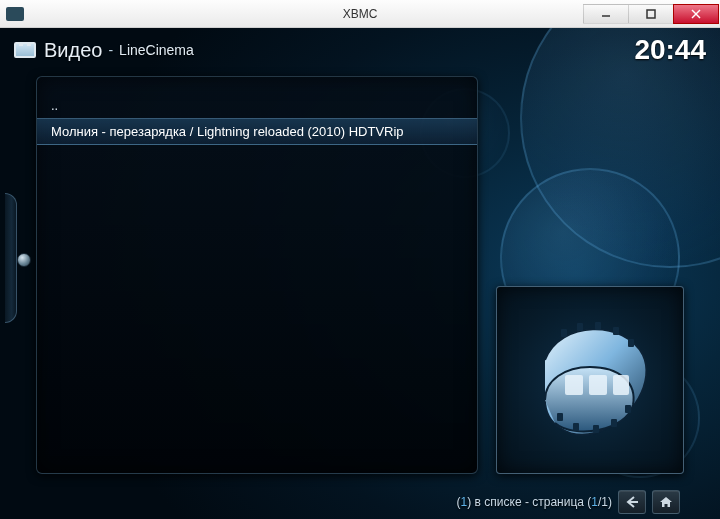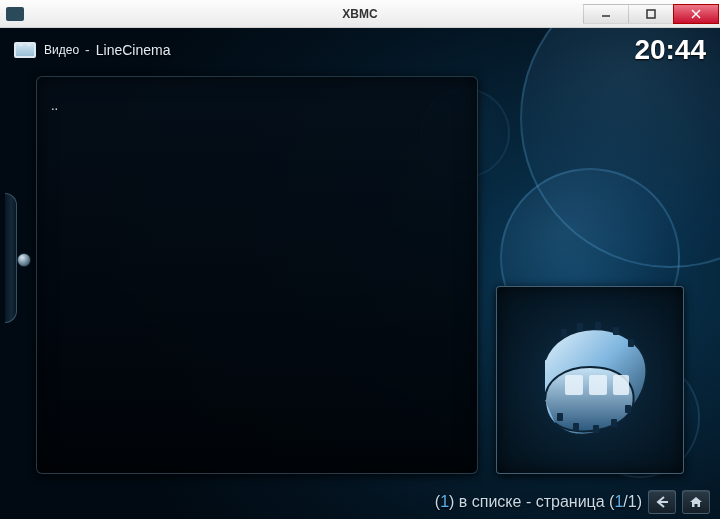--- a/index.html
+++ b/index.html
@@ -24,21 +24,20 @@
     margin-left: 6px;
     background: #2a4a5a;
     border-radius: 2px;
     display: flex; align-items: center; justify-content: center;
     color: #cde; font-size: 6px; font-weight: bold;
   }
   .titlebar-title {
     position: absolute; left: 0; right: 0;
     text-align: center;
     pointer-events: none;
-    font-weight: bold;
   }
   .win-controls {
     display: flex; height: 20px;
     margin-left: auto; margin-right: 1px;
   }
   .win-btn {
     width: 46px; height: 20px;
     display: flex; align-items: center; justify-content: center;
     border: 1px solid rgba(0,0,0,0.15);
     background: linear-gradient(#fafafa,#e0e0e0);
@@ -76,21 +75,21 @@
     border: 2px solid #dfe9f0; border-radius: 2px;
     position: relative; margin-right: 8px;
     background: linear-gradient(#cfe4f2,#9bbfd6);
   }
   .header-icon::before, .header-icon::after {
     content:""; position:absolute; top:-2px; width:4px; height:4px;
     background:#dfe9f0;
   }
   .header-icon::before { left:3px; }
   .header-icon::after { right:3px; }
-  .crumb-main { font-size: 12px; font-weight: 500; }
+  .crumb-main { font-size: 20px; font-weight: 500; }
   .crumb-sep  { color:#bcd2e2; margin:0 6px; font-size:14px; }
   .crumb-sub  { font-size: 14px; color:#e0ebf3;text-align:right; }
   .clock { margin-left: auto; font-size: 28px; font-weight: bold; color:#fff; }
 
   .list-panel {
     position: absolute;
     left: 36px; top: 48px;
     width: 442px; height: 398px;
     background: linear-gradient(rgba(5,15,25,0.9), rgba(0,4,8,0.95));
     border-radius: 6px;
@@ -131,26 +130,26 @@
     right: 36px; top: 258px;
     width: 188px; height: 188px;
     border-radius: 4px;
     border: 1px solid rgba(120,160,190,0.55);
     background: radial-gradient(ellipse at 50% 50%, #0e2f48 0%, #071b2a 60%, #04101a 100%);
     box-shadow: 0 2px 10px rgba(0,0,0,0.8), inset 0 0 18px rgba(0,0,0,0.6);
     display:flex; align-items:center; justify-content:center;
   }
 
   .footer {
-    position: absolute; left: 0; right: 0; bottom: 0;
+    position: absolute; left: 0; right: 12px; bottom: 0;
     height: 34px;
     display: flex; align-items: center;
     justify-content: flex-end;
-    padding: 0 10px;
-    font-size: 16px;
+    padding: 0 28px;
+    font-size: 12px;
     color: #c9d9e6;
     text-shadow: 0 1px 2px #000;
   }
   .footer .hl { color: #5db2e8; }
   .nav-btn {
     width: 28px; height: 24px;
     margin-left: 6px;
     border-radius: 3px;
     border: 1px solid rgba(100,130,150,0.5);
     background: linear-gradient(#2a3a46,#151f28);
@@ -199,20 +198,21 @@
     <span class="clock">20:44</span>
   </div>
 
   <div class="side-handle">
     <div class="tab"></div>
   </div>
   <div class="knob" style="position:absolute; left:17px; top:225px; width:14px;height:14px;border-radius:50%;background:radial-gradient(circle at 35% 30%, #d6e4ee, #6b8798 55%, #2d4454);border:1px solid #1b2b38;"></div>
 
   <div class="list-panel">
     <div class="list-row">..</div>
+    <div class="list-row selected">Молния - перезарядка / Lightning reloaded (2010) HDTVRip</div>
   </div>
 
   <div class="thumb-panel">
     <svg width="150" height="150" viewBox="0 0 150 150">
       <defs>
         <linearGradient id="fg" x1="0" y1="0" x2="1" y2="1">
           <stop offset="0%" stop-color="#dff0fb"></stop>
           <stop offset="45%" stop-color="#7fb6df"></stop>
           <stop offset="100%" stop-color="#1a3b57"></stop>
         </linearGradient>

